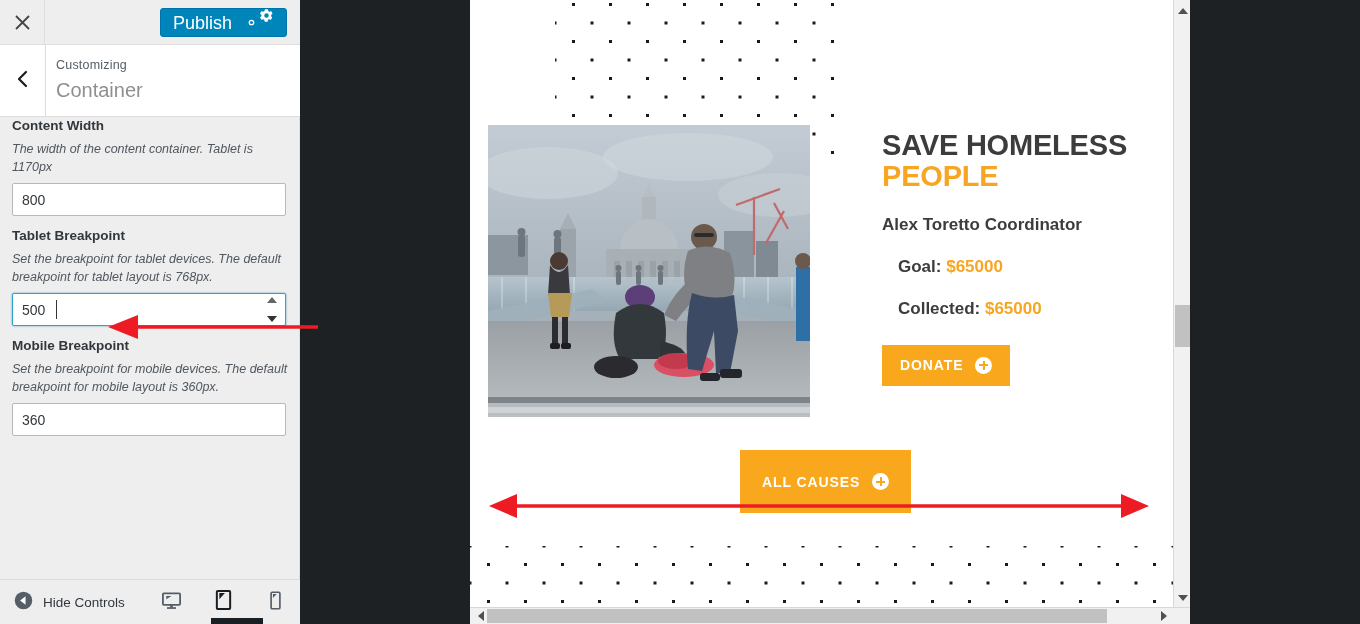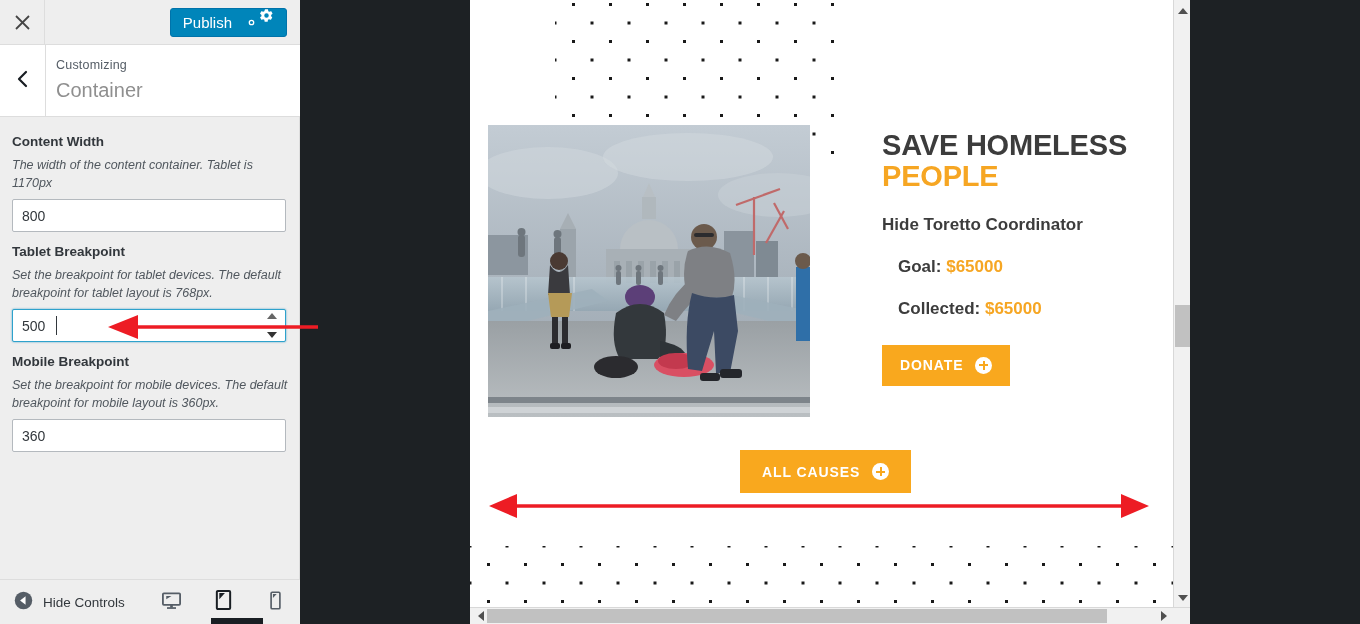--- a/index.html
+++ b/index.html
@@ -28,39 +28,39 @@
     display:flex;align-items:center;justify-content:center;
     cursor:pointer;
   }
   .close-btn svg{display:block;}
   .publish-btn{
     position:absolute;right:13px;top:8px;height:29px;
     background:#0085ba;color:#fff;border:1px solid #0073aa;border-radius:3px;
     display:flex;align-items:center;gap:12px;
     padding:0 12px;cursor:pointer;box-sizing:border-box;
   }
-  .publish-btn .plabel{font-size:15px;line-height:1;font-weight:400;}
+  .publish-btn .plabel{font-size:18px;line-height:1;font-weight:400;}
   .publish-btn .gear{display:flex;align-items:center;}
 
   .panel-header{
     position:absolute;left:0;top:45px;width:300px;height:72px;
     background:#ffffff;border-bottom:1px solid #dddddd;box-sizing:border-box;
   }
   .back-cell{
     position:absolute;left:0;top:0;width:46px;height:71px;
     border-right:1px solid #dddddd;box-sizing:border-box;
     display:flex;align-items:center;justify-content:center;cursor:pointer;
   }
   .panel-titles{position:absolute;left:56px;top:13px;}
   .panel-sub{font-size:12.5px;color:#555d66;line-height:1.2;letter-spacing:.2px;}
   .panel-title{font-size:20px;color:#8f8f8f;font-weight:300;margin-top:5px;line-height:1.2;}
 
   .controls{
     position:absolute;left:0;top:117px;width:300px;bottom:45px;
-    overflow:hidden;box-sizing:border-box;padding:16px 12px 0 12px;
+    overflow:hidden;box-sizing:border-box;padding:0 12px 0 12px;
   }
   .ctl{margin-bottom:4px;}
   .ctl-label{
     font-size:13.5px;color:#32373c;font-weight:600;
     margin:0 0 4px 0;line-height:1.4;
   }
   .ctl-desc{
     font-size:12.5px;color:#50575e;font-style:italic;
     line-height:1.45;margin:0 0 7px 0;
   }
@@ -164,21 +164,21 @@
   .plus-circ:before,.plus-circ:after{
     content:"";position:absolute;background:#F9A81E;
   }
   .plus-circ:before{left:4px;top:7.5px;width:9px;height:2px;}
   .plus-circ:after{left:7.5px;top:4px;width:2px;height:9px;}
 
   .btn-allcauses{
     position:absolute;left:270px;top:450px;
     display:inline-flex;align-items:center;gap:12px;
     background:#F9A81E;color:#ffffff;
-    padding:13px 22px;cursor:pointer;
+    padding:23px 22px;cursor:pointer;
     font-size:14px;font-weight:700;letter-spacing:.9px;
   }
 
   
   .vscroll{
     position:absolute;right:0;top:0;width:17px;height:608px;
     background:#f1f1f1;border-left:1px solid #d8d8d8;box-sizing:border-box;
   }
   .vscroll .thumb{position:absolute;left:1px;top:305px;width:15px;height:42px;background:#c1c1c1;}
   .vscroll .arw{position:absolute;left:0;width:17px;height:17px;display:flex;align-items:center;justify-content:center;cursor:pointer;}
@@ -453,21 +453,21 @@
           <rect x="0" y="272" width="322" height="6" fill="#7d848a"></rect>
           <rect x="0" y="282" width="322" height="6" fill="#cfd3d6"></rect>
         </svg>
       </div>
 
       <div class="hero-text">
         <h1 class="h-title">
           <span>SAVE HOMELESS</span><br>
           <span class="accent">PEOPLE</span>
         </h1>
-        <p class="h-sub">Hide Toretto Coordinator</p>
+        <p class="h-sub">Alex Toretto Coordinator</p>
         <p class="h-stat">
           <span>Goal:</span>
           <span class="amt">$65000</span>
         </p>
         <p class="h-stat">
           <span>Collected:</span>
           <span class="amt">$65000</span>
         </p>
         <div class="btn-donate">
           <span>DONATE</span>

